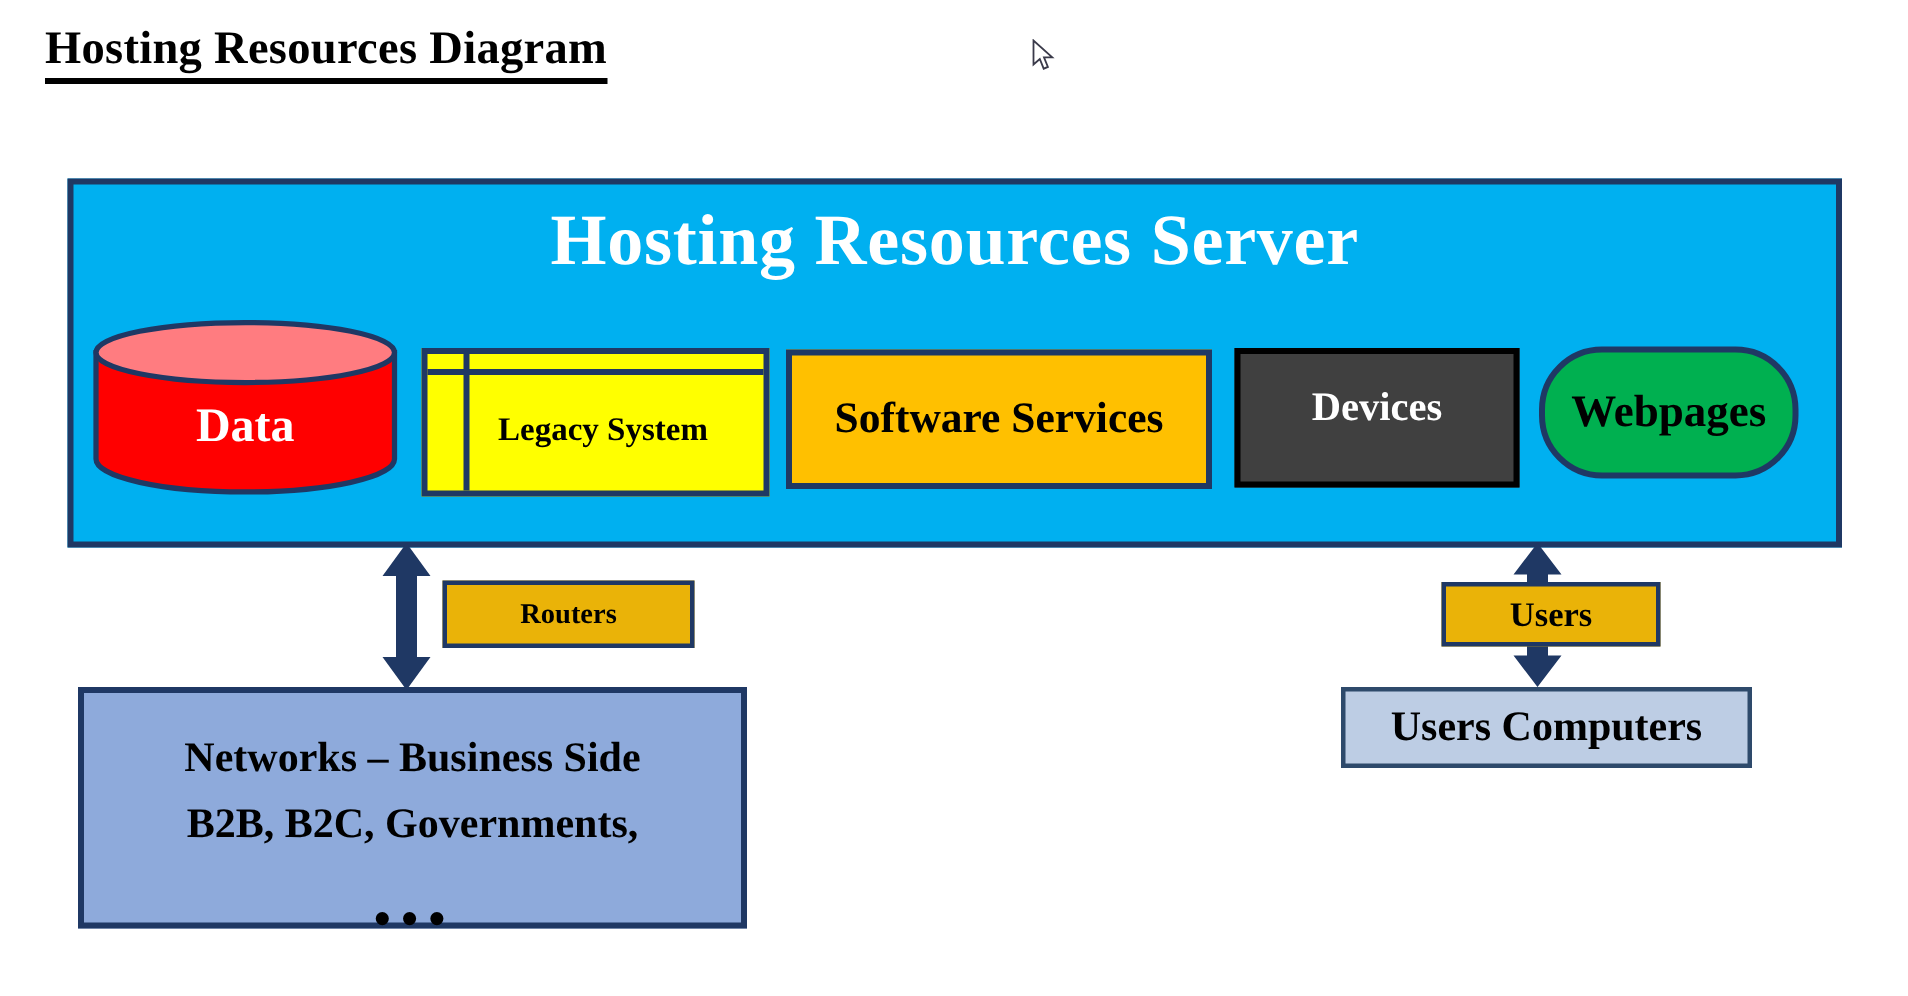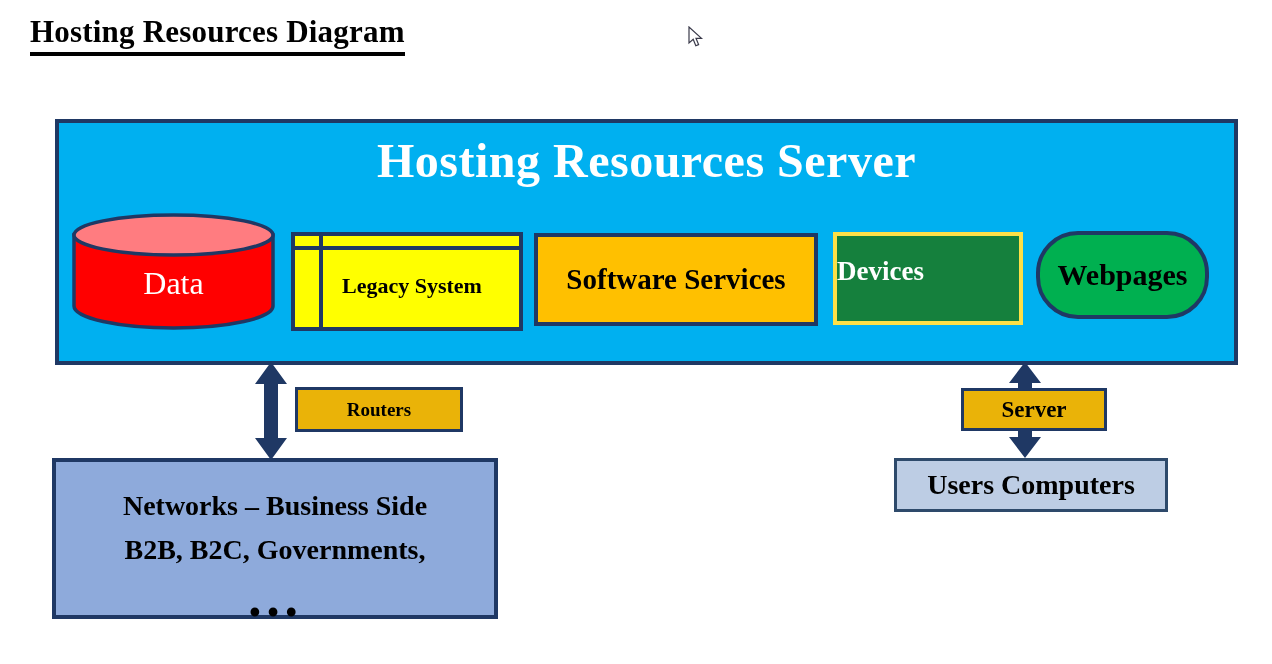--- a/index.html
+++ b/index.html
@@ -8,35 +8,35 @@
 
   .page-title{
     position:absolute;left:30px;top:14px;
     font-size:31px;font-weight:bold;color:#000;
     border-bottom:4px solid #000;padding-bottom:2px;letter-spacing:.2px;
   }
 
   
   .server-box{
     position:absolute;left:45px;top:119px;width:1183px;height:246px;
-    box-sizing:border-box;background:#00B0F0;border:4px solid #1F3864;margin-left:10px;
+    box-sizing:border-box;background:#00B0F0;border:4px solid #1F3864;
   }
   .server-title{
     position:absolute;left:0;top:10px;width:100%;text-align:center;
     font-size:48px;font-weight:bold;color:#ffffff;letter-spacing:.5px;
   }
 
   .shape-label{font-weight:bold;text-align:center;}
 
   
   .cyl-wrap{position:absolute;left:12px;top:89px;width:205px;height:120px;}
   .cyl-label{
     position:absolute;left:0;top:22px;width:100%;height:98px;
     display:flex;align-items:center;justify-content:center;
-    color:#fff;font-size:32px;font-weight:normal;
+    color:#fff;font-size:32px;font-weight:bold;
   }
 
   
   .legacy-box{
     position:absolute;left:232px;top:109px;width:232px;height:99px;
     box-sizing:border-box;background:#FFFF00;border:4px solid #1F3864;
     display:flex;align-items:center;justify-content:center;
   }
   .legacy-box .shape-label{font-size:22px;color:#000;padding-left:10px;padding-top:8px;}
   .legacy-v{position:absolute;left:24px;top:0;width:4px;height:100%;background:#1F3864;}
@@ -44,22 +44,22 @@
 
   .software-box{
     position:absolute;left:475px;top:110px;width:284px;height:93px;
     box-sizing:border-box;background:#FFC000;border:4px solid #1F3864;
     display:flex;align-items:center;justify-content:center;
   }
   .software-box .shape-label{font-size:29px;color:#000;}
 
   .devices-box{
     position:absolute;left:774px;top:109px;width:190px;height:93px;
-    box-sizing:border-box;background:#15803d;border:4px solid #fde047;
-    display:flex;align-items:center;justify-content:flex-start;
+    box-sizing:border-box;background:#404040;border:4px solid #000000;
+    display:flex;align-items:center;justify-content:center;
   }
   .devices-box .shape-label{font-size:27px;color:#fff;padding-bottom:14px;}
 
   .webpages-box{
     position:absolute;left:977px;top:108px;width:173px;height:88px;
     box-sizing:border-box;background:#00B050;border:4px solid #1F3864;border-radius:42px;
     display:flex;align-items:center;justify-content:center;
   }
   .webpages-box .shape-label{font-size:30px;color:#000000;}
 
@@ -154,20 +154,20 @@
     <div class="networks-ellipsis">…</div>
   </div>
 
   <div class="arrow right-arrow">
     <svg width="35" height="98" viewBox="0 0 35 98">
       <polygon points="17,1 1,22 10,22 10,76 1,76 17,97 33,76 24,76 24,22 33,22" fill="#1F3864"></polygon>
     </svg>
   </div>
 
   <div class="connector-box modem-box">
-    <div class="shape-label">Server</div>
+    <div class="shape-label">Users</div>
   </div>
 
   <div class="users-box">
     <div class="shape-label">Users Computers</div>
   </div>
 
 </div>
 
 </body></html>

